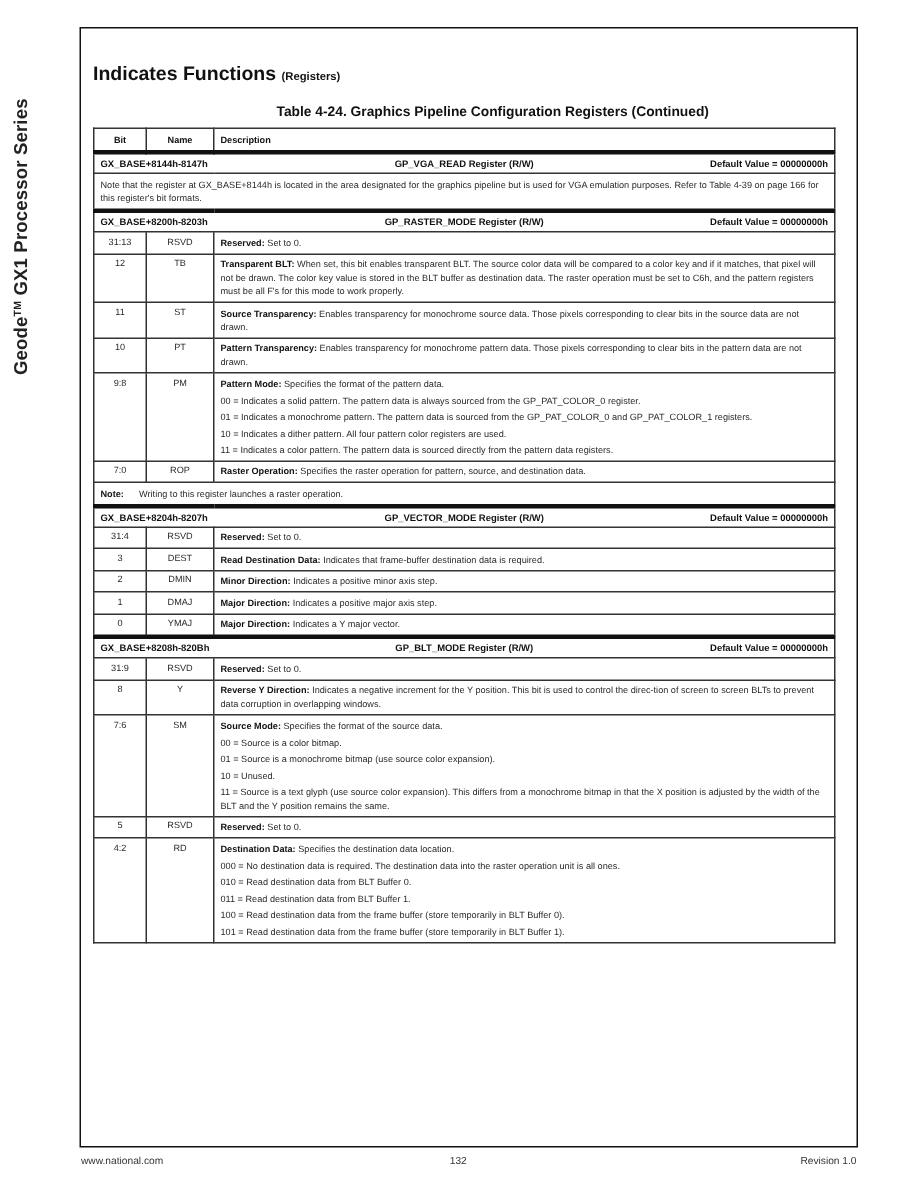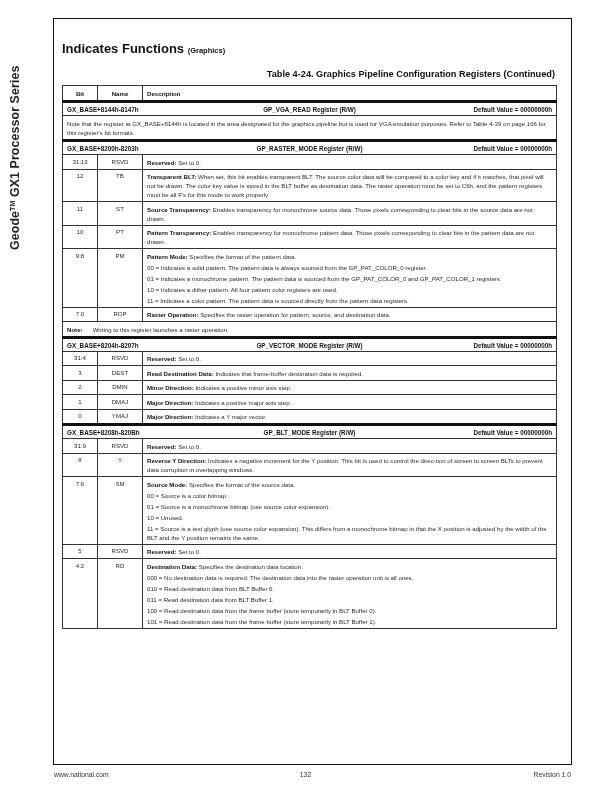--- a/index.html
+++ b/index.html
@@ -25,21 +25,21 @@
     border-right: 1.5px solid #111; border-bottom: 1.5px solid #111;
   }
 
   .section-title {
     position: absolute; left: 62px; top: 41px;
     font-size: 13px; font-weight: bold; color: #111; white-space: nowrap;
   }
   .section-title .cont { font-size: 7.5px; font-weight: bold; }
 
   .table-caption {
-    position: absolute; left: 62px; width: 493px; top: 69px; text-align: right;
+    position: absolute; left: 62px; width: 493px; top: 69px; text-align: center;
     font-size: 9.2px; font-weight: bold; color: #111; padding-left: 40px;
   }
 
   table.reg {
     position: absolute; left: 62px; top: 85px; width: 494px;
     border-collapse: collapse; table-layout: fixed;
     font-size: 6.1px; color: #2a2a2a;
   }
   table.reg td, table.reg th {
     border: 0.8px solid #333; vertical-align: top;
@@ -79,21 +79,21 @@
 <body>
 
 <div class="sidebar">
   <div class="sidebar-text"><span>Geode</span><sup>TM</sup><span> GX1 Processor Series</span></div>
 </div>
 
 <div class="frame"></div>
 
 <div class="section-title">
   <span>Indicates Functions</span>
-  <span class="cont">(Graphics)</span>
+  <span class="cont">(Registers)</span>
 </div>
 
 <div class="table-caption">Table 4-24.  Graphics Pipeline Configuration Registers  (Continued)</div>
 
 <table class="reg">
   <colgroup>
       <col class="c-bit">
       <col class="c-name">
       <col class="c-desc">
     </colgroup>

